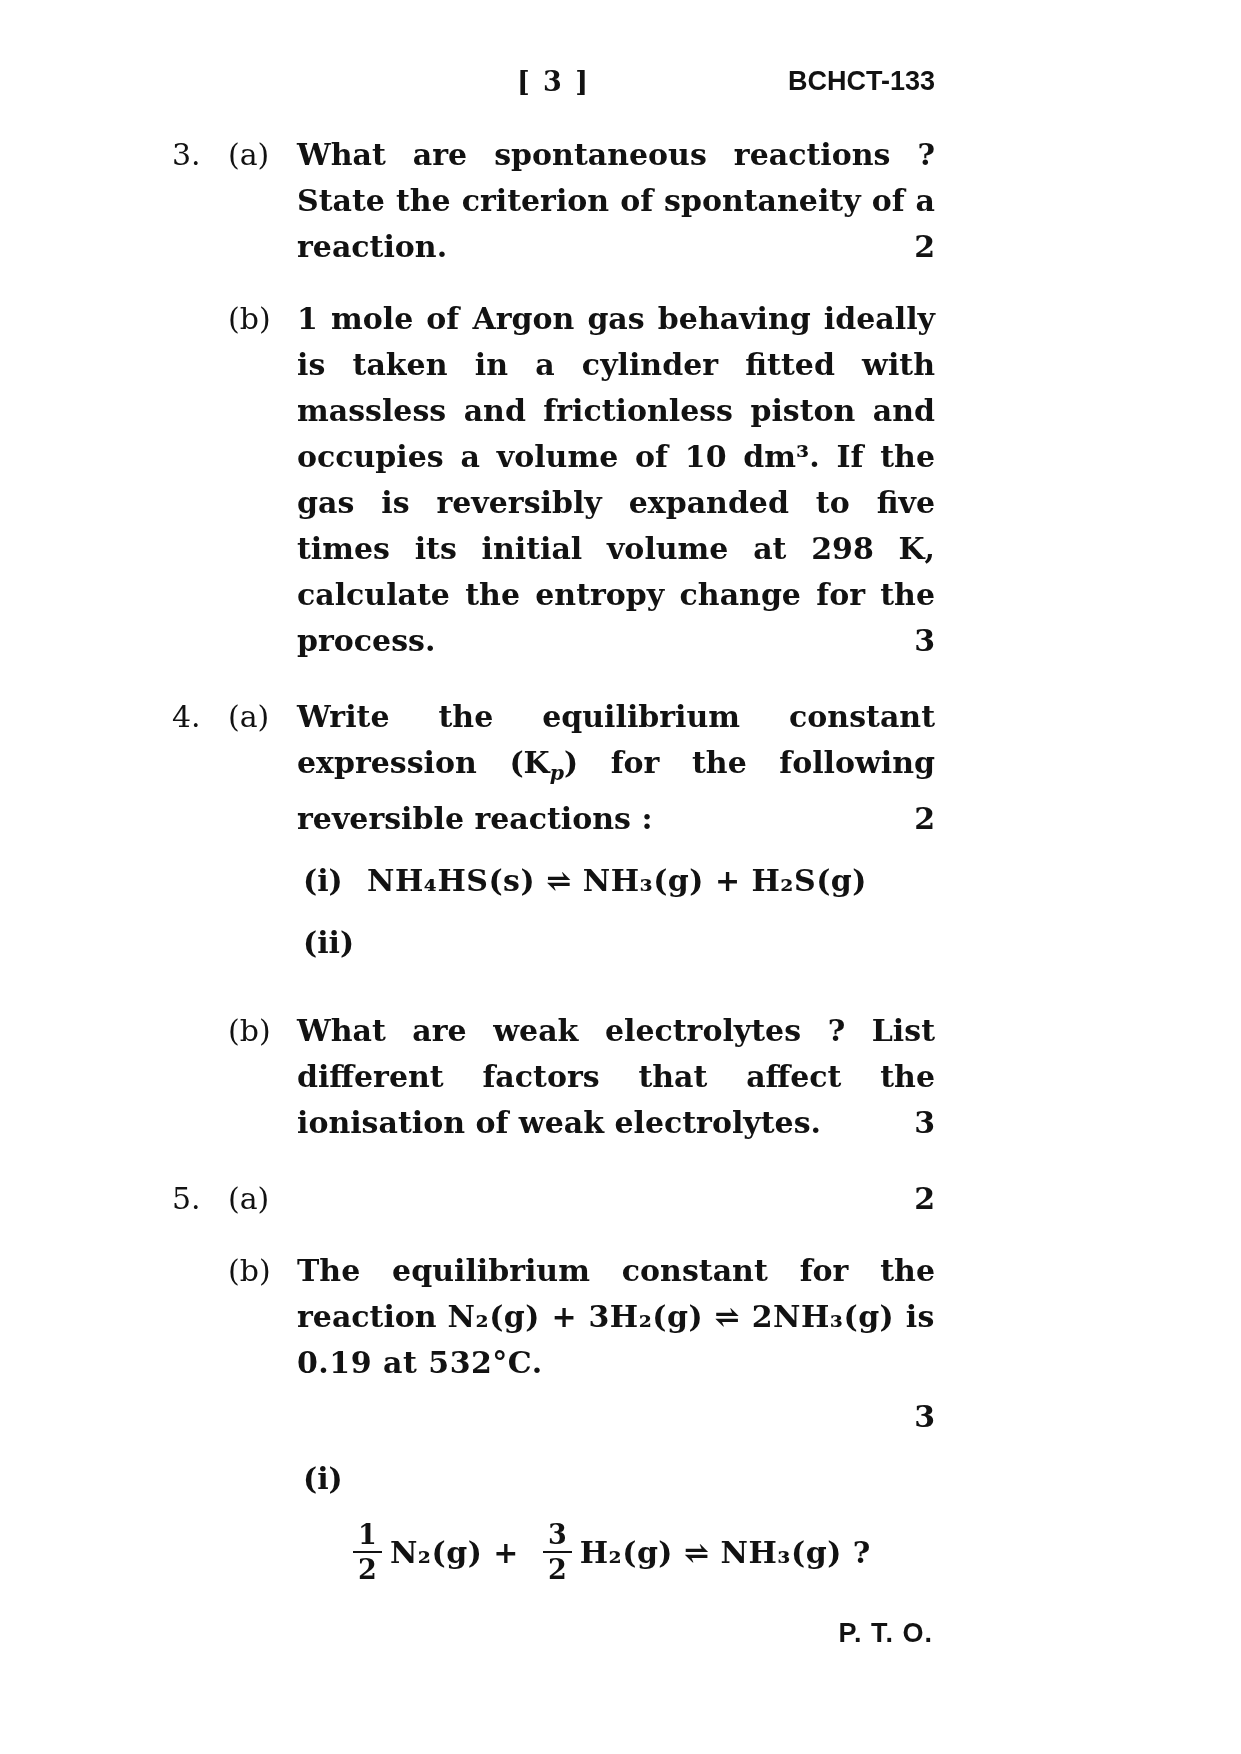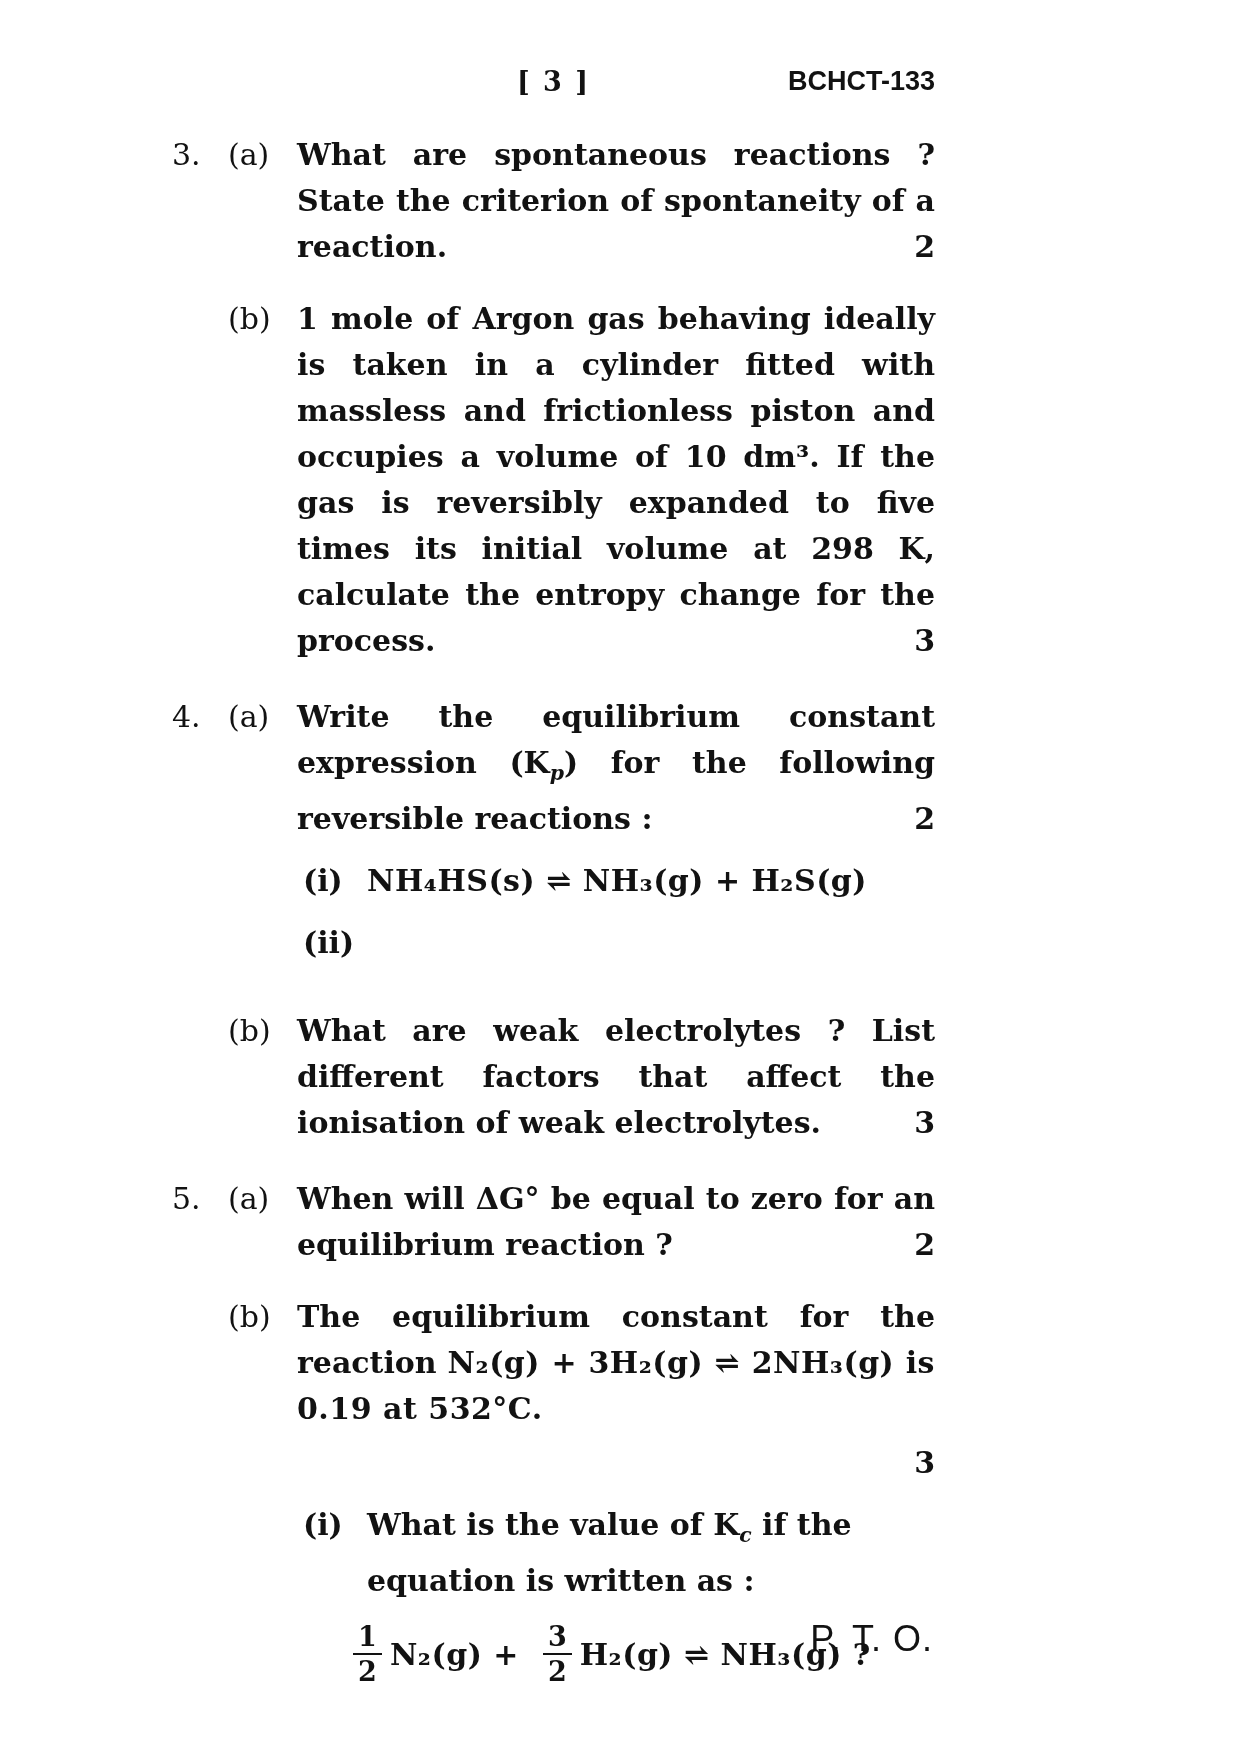--- a/index.html
+++ b/index.html
@@ -85,22 +85,22 @@
   }
   .frac .num { border-bottom: 2px solid #121212; padding: 0 5px 1px; }
   .frac .den { padding-top: 1px; }
   .eqterm { margin-right: 24px; }
   .eqterm:last-child { margin-right: 8px; }
   .footer {
     position: absolute;
     top: 1618px;
     right: 308px;
     font-family: "Liberation Sans", sans-serif;
-    font-weight: normal;
-    font-size: 36px;
+    font-weight: bold;
+    font-size: 27px;
     letter-spacing: 1px;
   }
 </style>
 </head>
 <body>
 
 <div class="content">
 
   <div class="page-header">
     <span class="page-num">[ 3 ]</span>
@@ -139,31 +139,30 @@
       <span class="qnum"></span>
       <span class="qletter">(b)</span>
       <p class="qtext"><span>What are weak electrolytes ? List different factors that affect the ionisation of weak electrolytes.</span><span class="marks">3</span></p>
     </div>
   </div>
 
   <div class="qblock">
     <div class="qrow">
       <span class="qnum">5.</span>
       <span class="qletter">(a)</span>
-      <p class="qtext"><span>When will ΔG° be equal to zero for an equilibrium reaction ?</span><span class="marks">2</span></p>
+      <p class="qtext"><span class="marks">2</span></p>
     </div>
     <div class="qrow">
       <span class="qnum"></span>
       <span class="qletter">(b)</span>
       <div class="qtext">
         <p><span>The equilibrium constant for the reaction</span> <span class="formula">N₂(g) + 3H₂(g) ⇌ 2NH₃(g) is 0.19 at 532°C.</span></p>
         <div class="marks-line">3</div>
         <div class="subitem">
           <span class="ilabel">(i)</span>
-          <span><span>What is the value of K</span><sub class="isub">c</sub><span> if the equation is written as :</span></span>
         </div>
         <div class="equation">
           <span class="frac">
               <span class="num">1</span>
               <span class="den">2</span>
             </span><span class="eqterm formula">N₂(g) +</span><span class="frac">
               <span class="num">3</span>
               <span class="den">2</span>
             </span><span class="eqterm formula">H₂(g) ⇌ NH₃(g) ?</span>
         </div>

